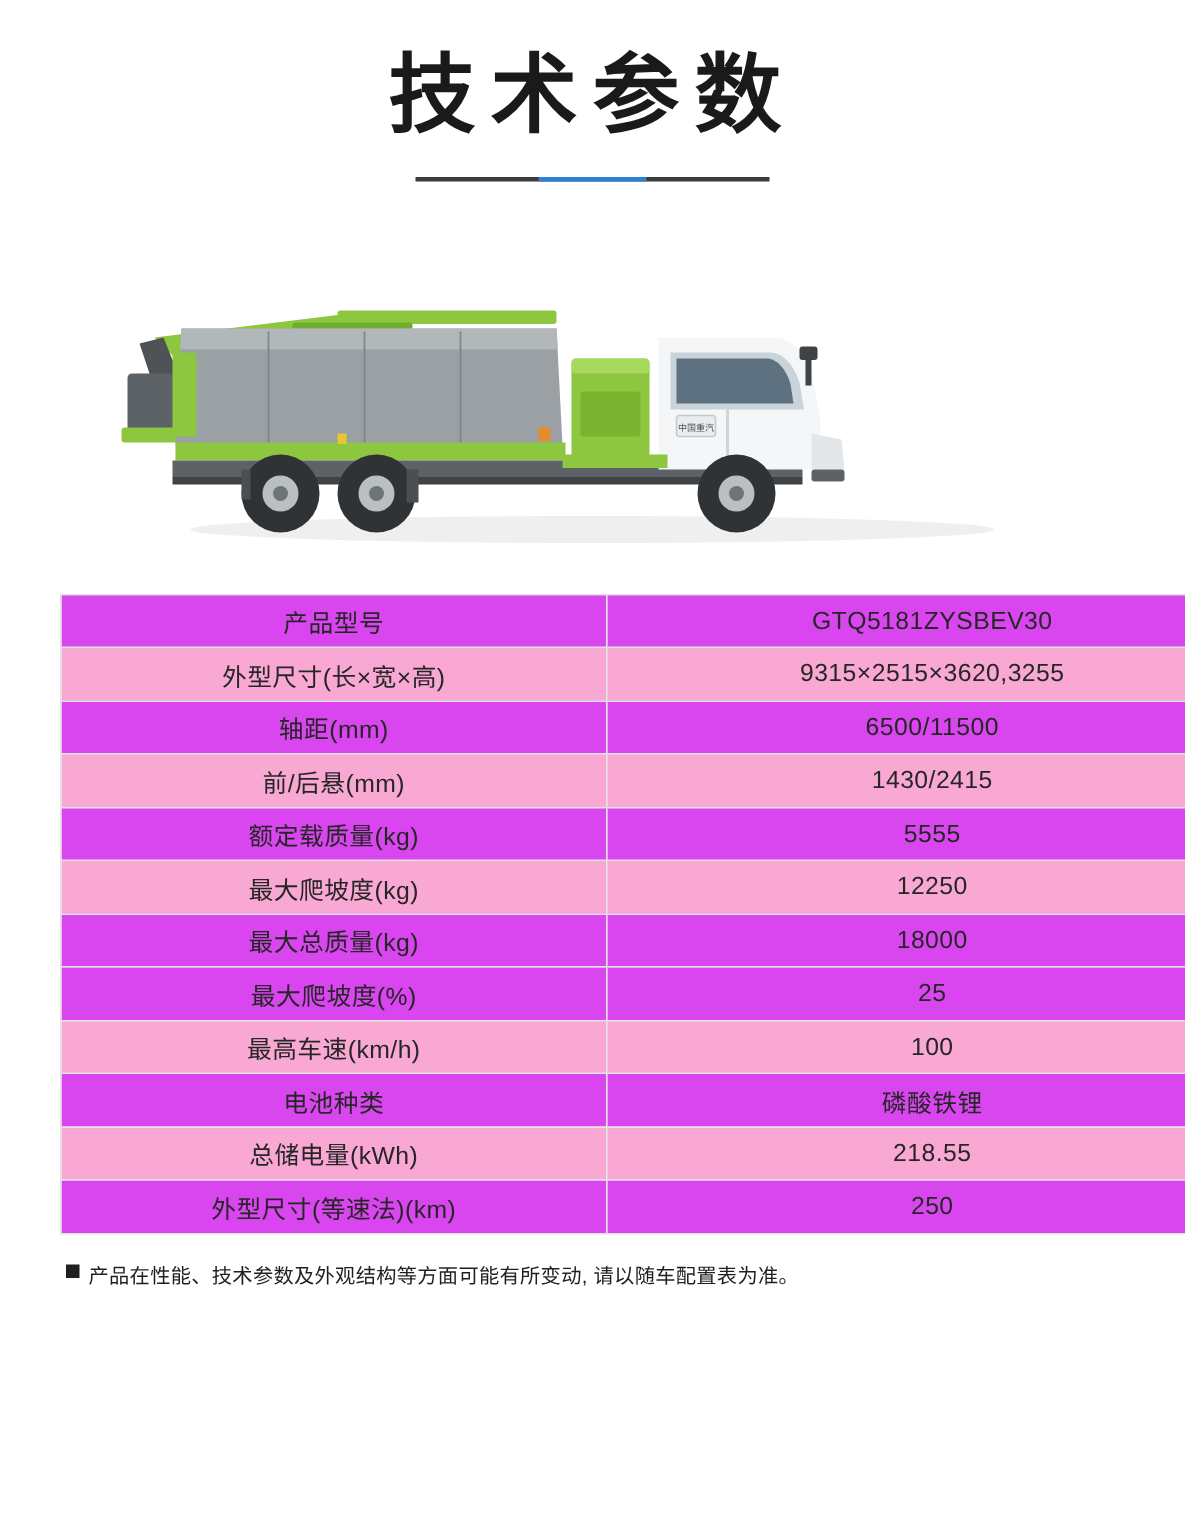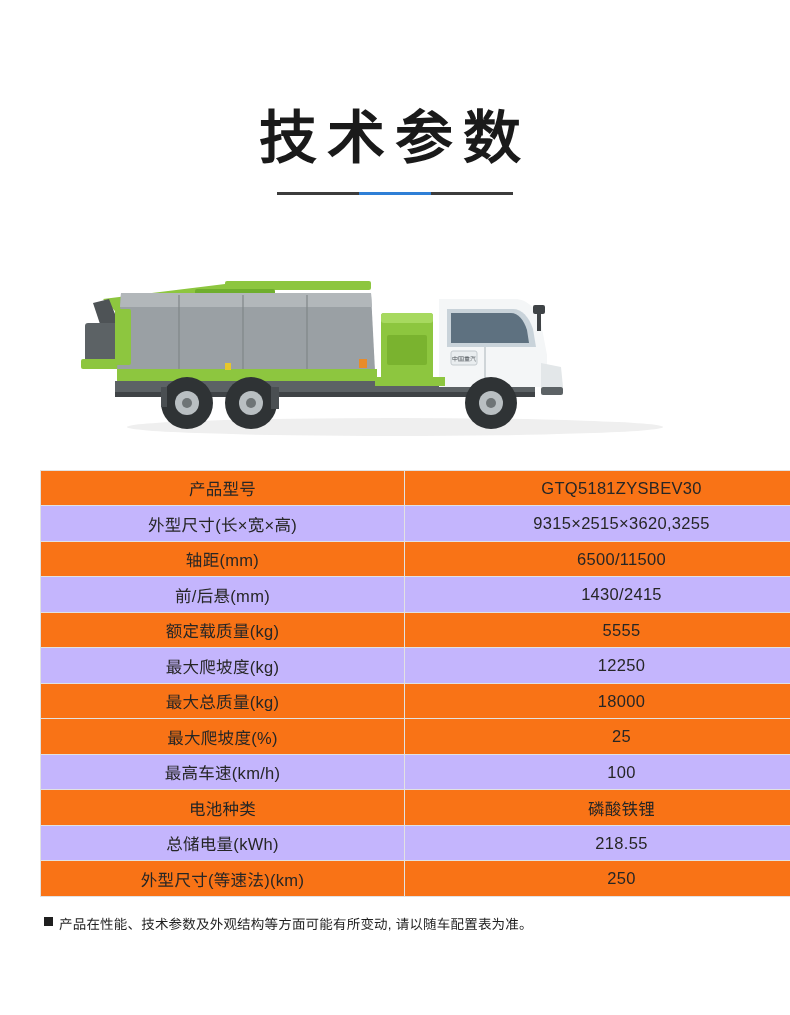--- a/index.html
+++ b/index.html
@@ -11,23 +11,22 @@
     width: 790px;
     height: 1015px;
     font-family: "Liberation Sans", "DejaVu Sans", sans-serif;
     color: #222;
     position: relative;
     overflow: hidden;
   }
 
   
   .title-block {
-    padding-top: 76px;
+    padding-top: 32px;
     text-align: center;
-    margin-top: 30px;
   }
   .page-title {
     font-size: 58px;
     font-weight: bold;
     letter-spacing: 10px;
     color: #1a1a1a;
     line-height: 1.1;
     font-family: "Liberation Sans", "DejaVu Sans", sans-serif;
   }
   .title-rule {
@@ -76,22 +75,22 @@
     height: 34.5px;
     border: 1px solid #e2e2e2;
     font-size: 16.5px;
     text-align: center;
     color: #262626;
     padding: 0 4px;
     letter-spacing: 0.3px;
   }
   table.spec td.k { width: 355px; }
   table.spec td.v { width: 355px; padding-left: 39px; }
-  tr.odd td { background: #f97316; }
-  tr.even td { background: #c4b5fd; margin-top: 44px; }
+  tr.odd td { background: #d946ef; }
+  tr.even td { background: #f9a8d4; margin-top: 44px; }
 
   
   .footnote {
     margin: 16px 42px 0 44px;
     font-size: 13.5px;
     color: #1f1f1f;
     letter-spacing: 0.2px;
     display: flex;
     align-items: flex-start;
     gap: 6px;

